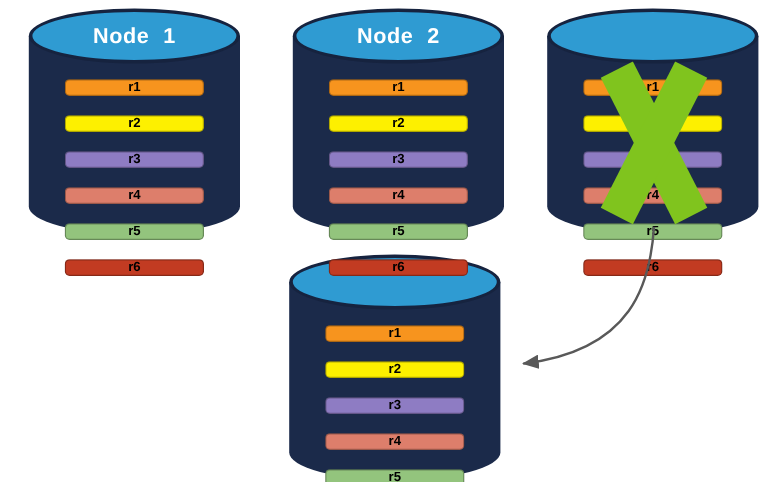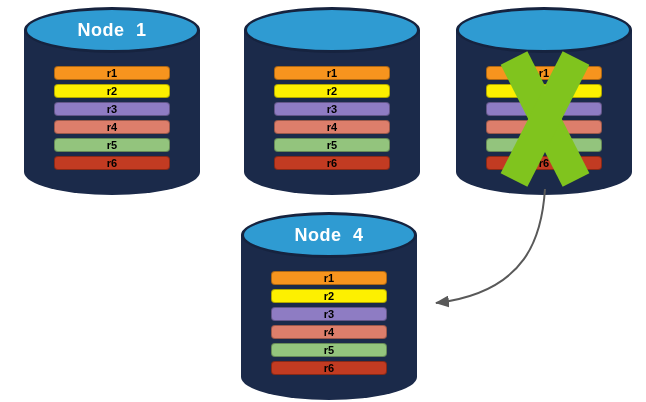--- a/index.html
+++ b/index.html
@@ -48,21 +48,21 @@
   }
   .bars {
     position: absolute;
     left: 30px; top: 59px;
     width: 116px;
     z-index: 1;
   }
   .bar {
     box-sizing: border-box;
     height: 14px;
-    margin-bottom: 4px;
+    margin-bottom: 16px;
     border: 1px solid rgba(0,0,0,0.3);
     border-radius: 4px;
     text-align: center;
   }
   .bar-label {
     display: block;
     font-size: 11px;
     font-weight: bold;
     line-height: 12px;
     color: #000000;
@@ -107,20 +107,21 @@
         </div>
       <div class="bar" style="background: rgb(194, 59, 34);">
           <span class="bar-label">r6</span>
         </div>
     </div>
   </div>
 
   <div class="node node-2">
     <div class="cyl-body"></div>
     <div class="cyl-top"></div>
+    <div class="node-title">Node 2</div>
     <div class="bars">
       <div class="bar" style="background: rgb(247, 148, 30);">
           <span class="bar-label">r1</span>
         </div>
       <div class="bar" style="background: rgb(253, 240, 0);">
           <span class="bar-label">r2</span>
         </div>
       <div class="bar" style="background: rgb(142, 124, 195);">
           <span class="bar-label">r3</span>
         </div>
@@ -161,21 +162,20 @@
     </div>
     <svg class="fail-x" width="102" height="136" viewBox="0 0 102 136">
       <line x1="20" y1="7" x2="82" y2="129" stroke="#80C41E" stroke-width="30"></line>
       <line x1="82" y1="7" x2="20" y2="129" stroke="#80C41E" stroke-width="30"></line>
     </svg>
   </div>
 
   <div class="node node-4">
     <div class="cyl-body"></div>
     <div class="cyl-top"></div>
-    <div class="node-title">Node 4</div>
     <div class="bars">
       <div class="bar" style="background: rgb(247, 148, 30);">
           <span class="bar-label">r1</span>
         </div>
       <div class="bar" style="background: rgb(253, 240, 0);">
           <span class="bar-label">r2</span>
         </div>
       <div class="bar" style="background: rgb(142, 124, 195);">
           <span class="bar-label">r3</span>
         </div>

